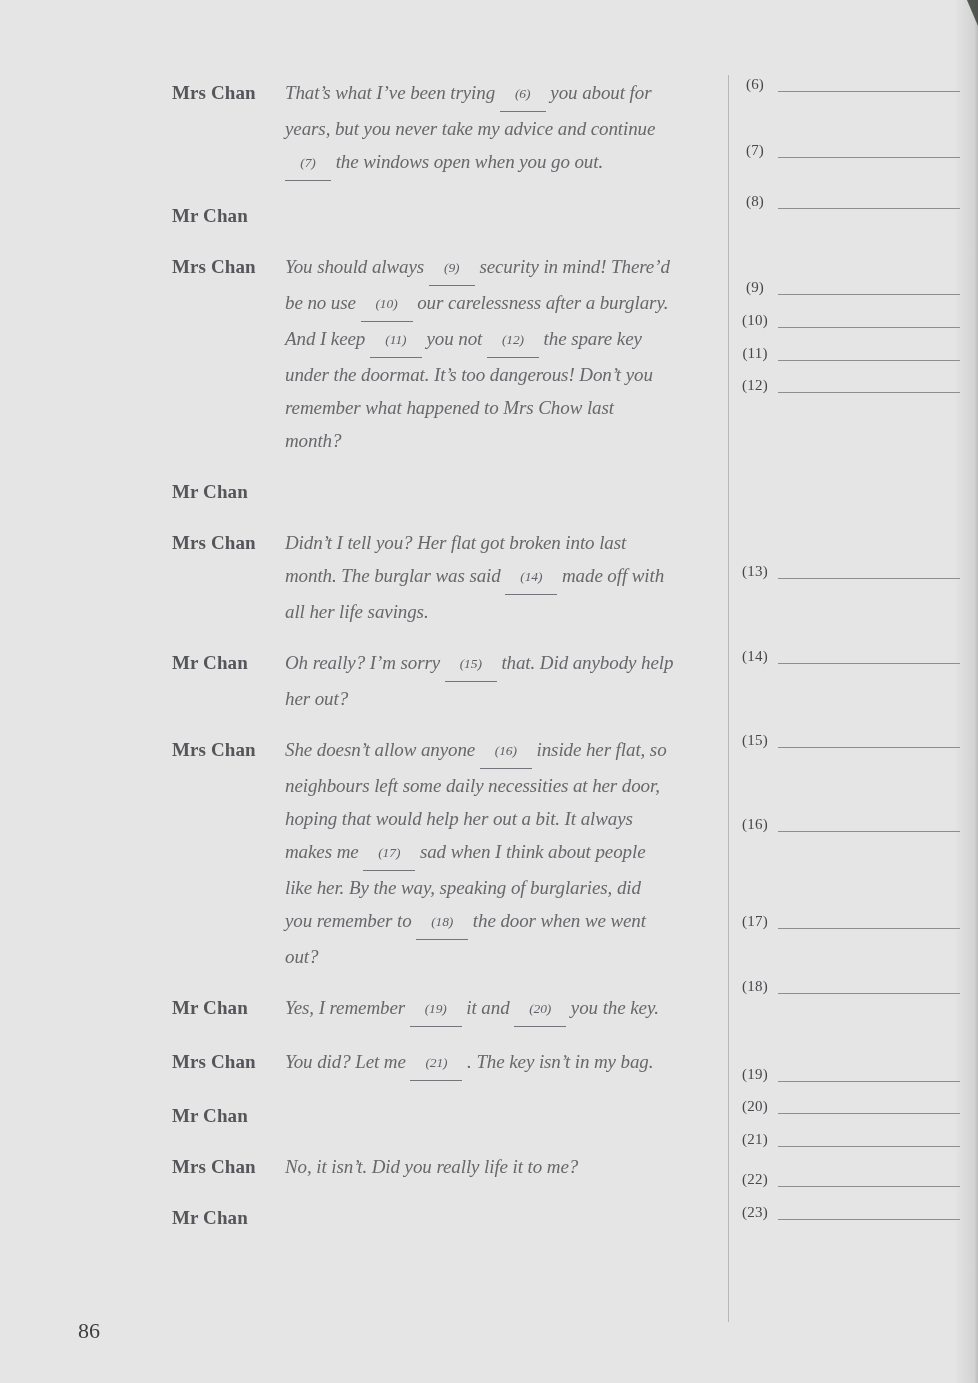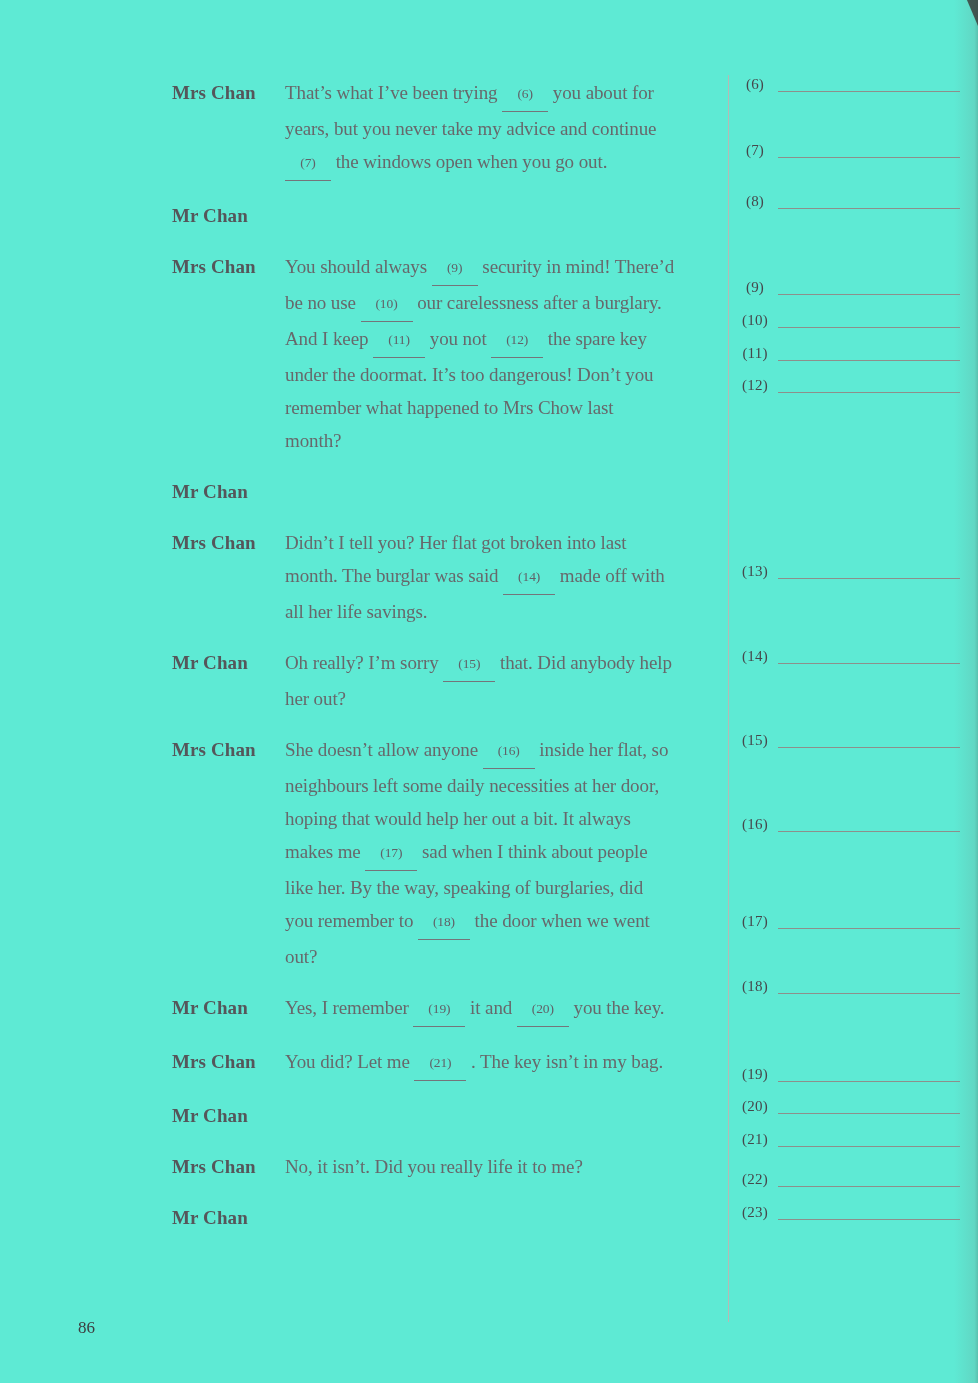--- a/index.html
+++ b/index.html
@@ -1,18 +1,18 @@
 <!DOCTYPE html>
 <html><head>
 <meta charset="utf-8">
 <style>
   html,body{margin:0;padding:0;background:#ffffff;}
   .page{
     position:relative;width:978px;height:1383px;overflow:hidden;
-    background:#5eead4;
+    background:#e5e5e5;
     font-family:"Liberation Serif","DejaVu Serif",serif;
   }
   
   .edge-shade{
     position:absolute;right:0;top:0;width:24px;height:100%;
     background:linear-gradient(to right,rgba(110,115,110,0) 0%,rgba(110,115,110,0.16) 85%,rgba(80,85,80,0.28) 100%);
     pointer-events:none;
   }
   .corner-mark{
     position:absolute;right:0;top:0;width:13px;height:26px;
@@ -22,21 +22,21 @@
   
   .dialogue{position:absolute;left:172px;top:76px;width:556px;}
   .block{display:flex;margin-bottom:18px;}
   .speaker{
     width:113px;flex:none;
     font-size:19px;line-height:33px;font-weight:600;color:#55565a;
     letter-spacing:.1px;
   }
   .utt{
     font-size:19px;line-height:33px;color:#67686b;
-    white-space:nowrap;letter-spacing:-.1px;
+    white-space:nowrap;letter-spacing:-.1px;font-style:italic;
   }
   .blank{
     display:inline-block;text-align:center;width:46px;
     border-bottom:1.2px solid #74757a;
   }
   .blank.wide{width:52px;}
   .bnum{font-size:13.5px;color:#606268;position:relative;top:-1px;}
   
   .divider{position:absolute;left:728px;top:75px;width:1px;height:1247px;background:#b7b9b4;}
   
@@ -44,21 +44,21 @@
   .ans-num{
     width:42px;flex:none;text-align:center;
     font-size:15px;line-height:16px;color:#46474b;letter-spacing:.2px;
   }
   .ans-line{
     width:182px;height:100%;margin-left:2px;
     border-bottom:1px solid #8d8f8b;
   }
   .pagenum{
     position:absolute;left:78px;top:1318px;
-    font-size:17px;color:#3d3e40;
+    font-size:22px;color:#3d3e40;
   }
 </style>
 </head>
 <body>
 
 <div class="page">
   <div class="edge-shade"></div>
   <div class="corner-mark"></div>
   <div class="dialogue" id="dialogue">
       <div class="block">

